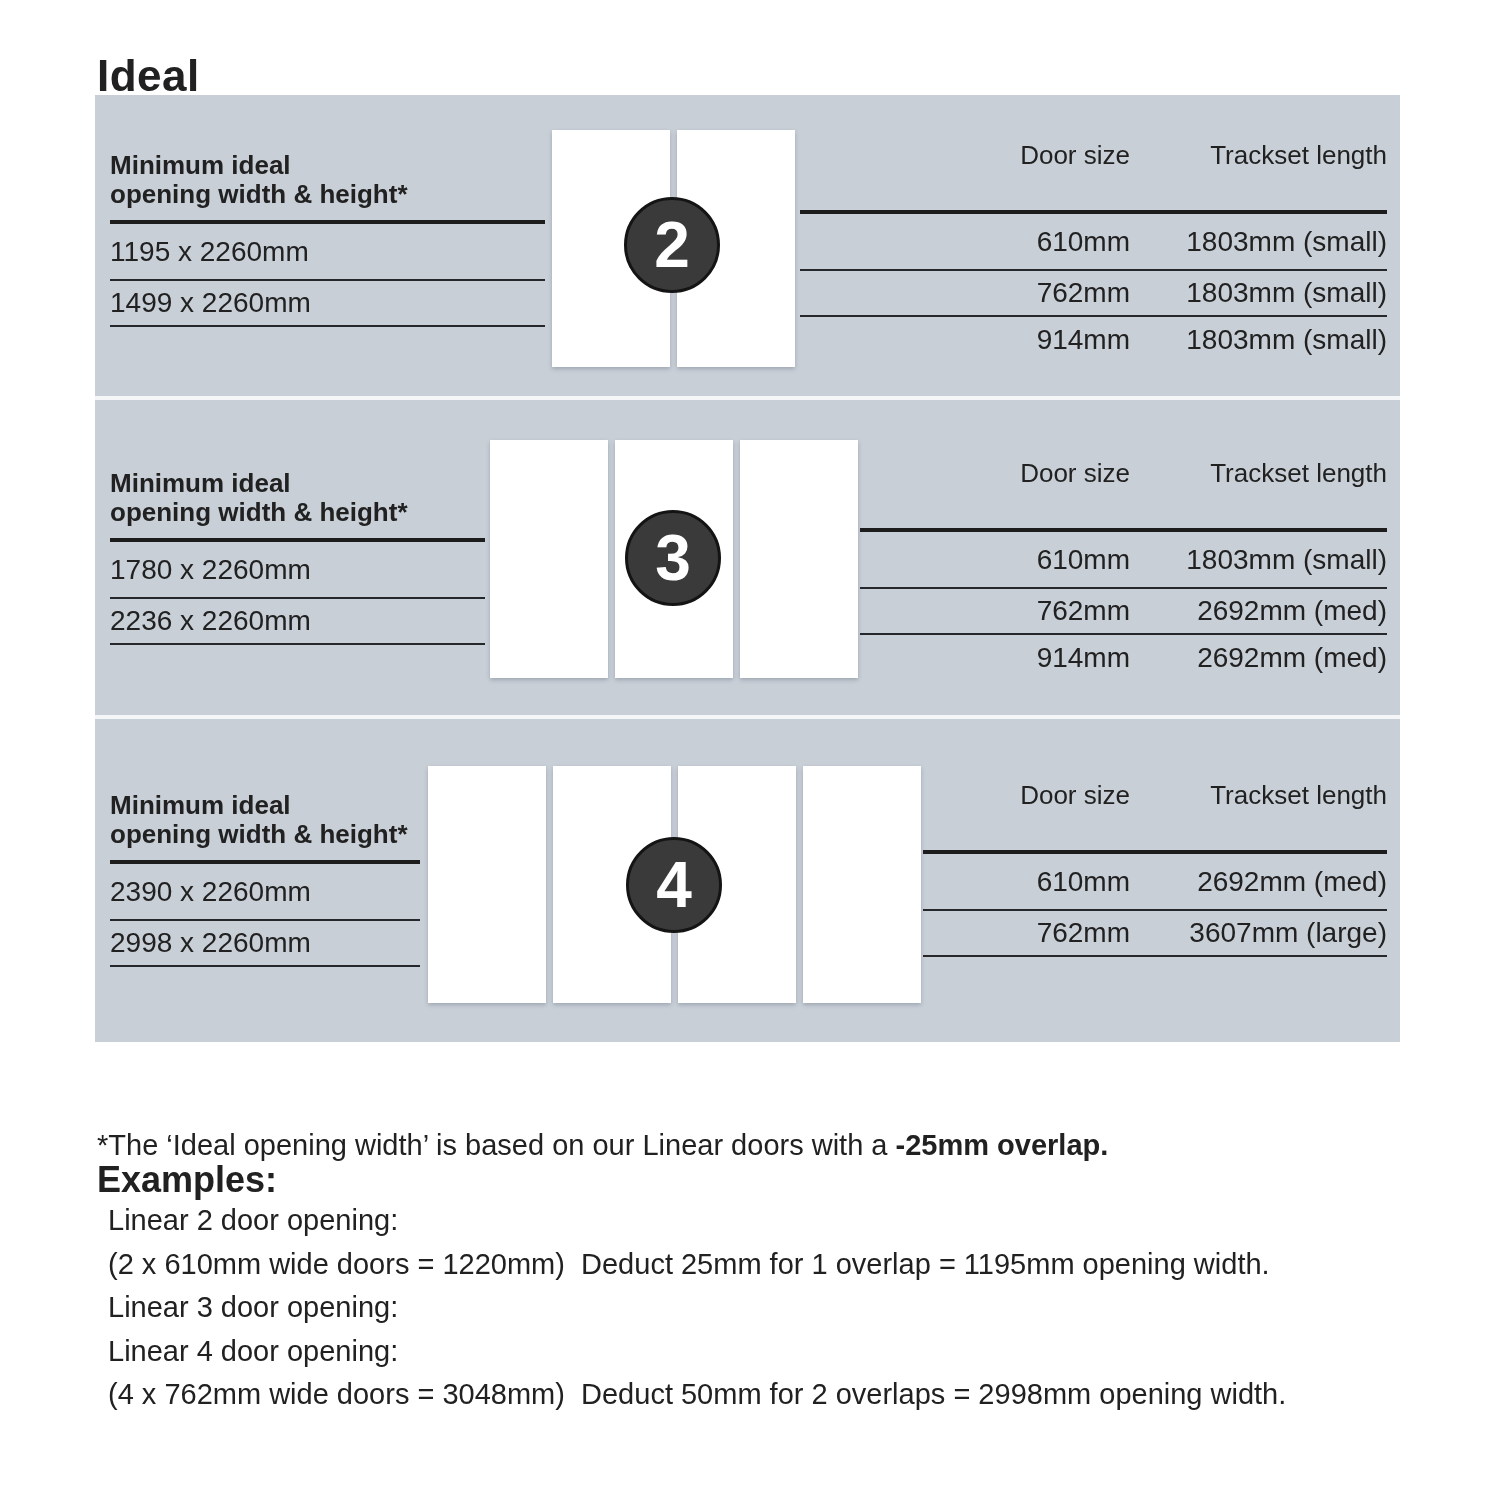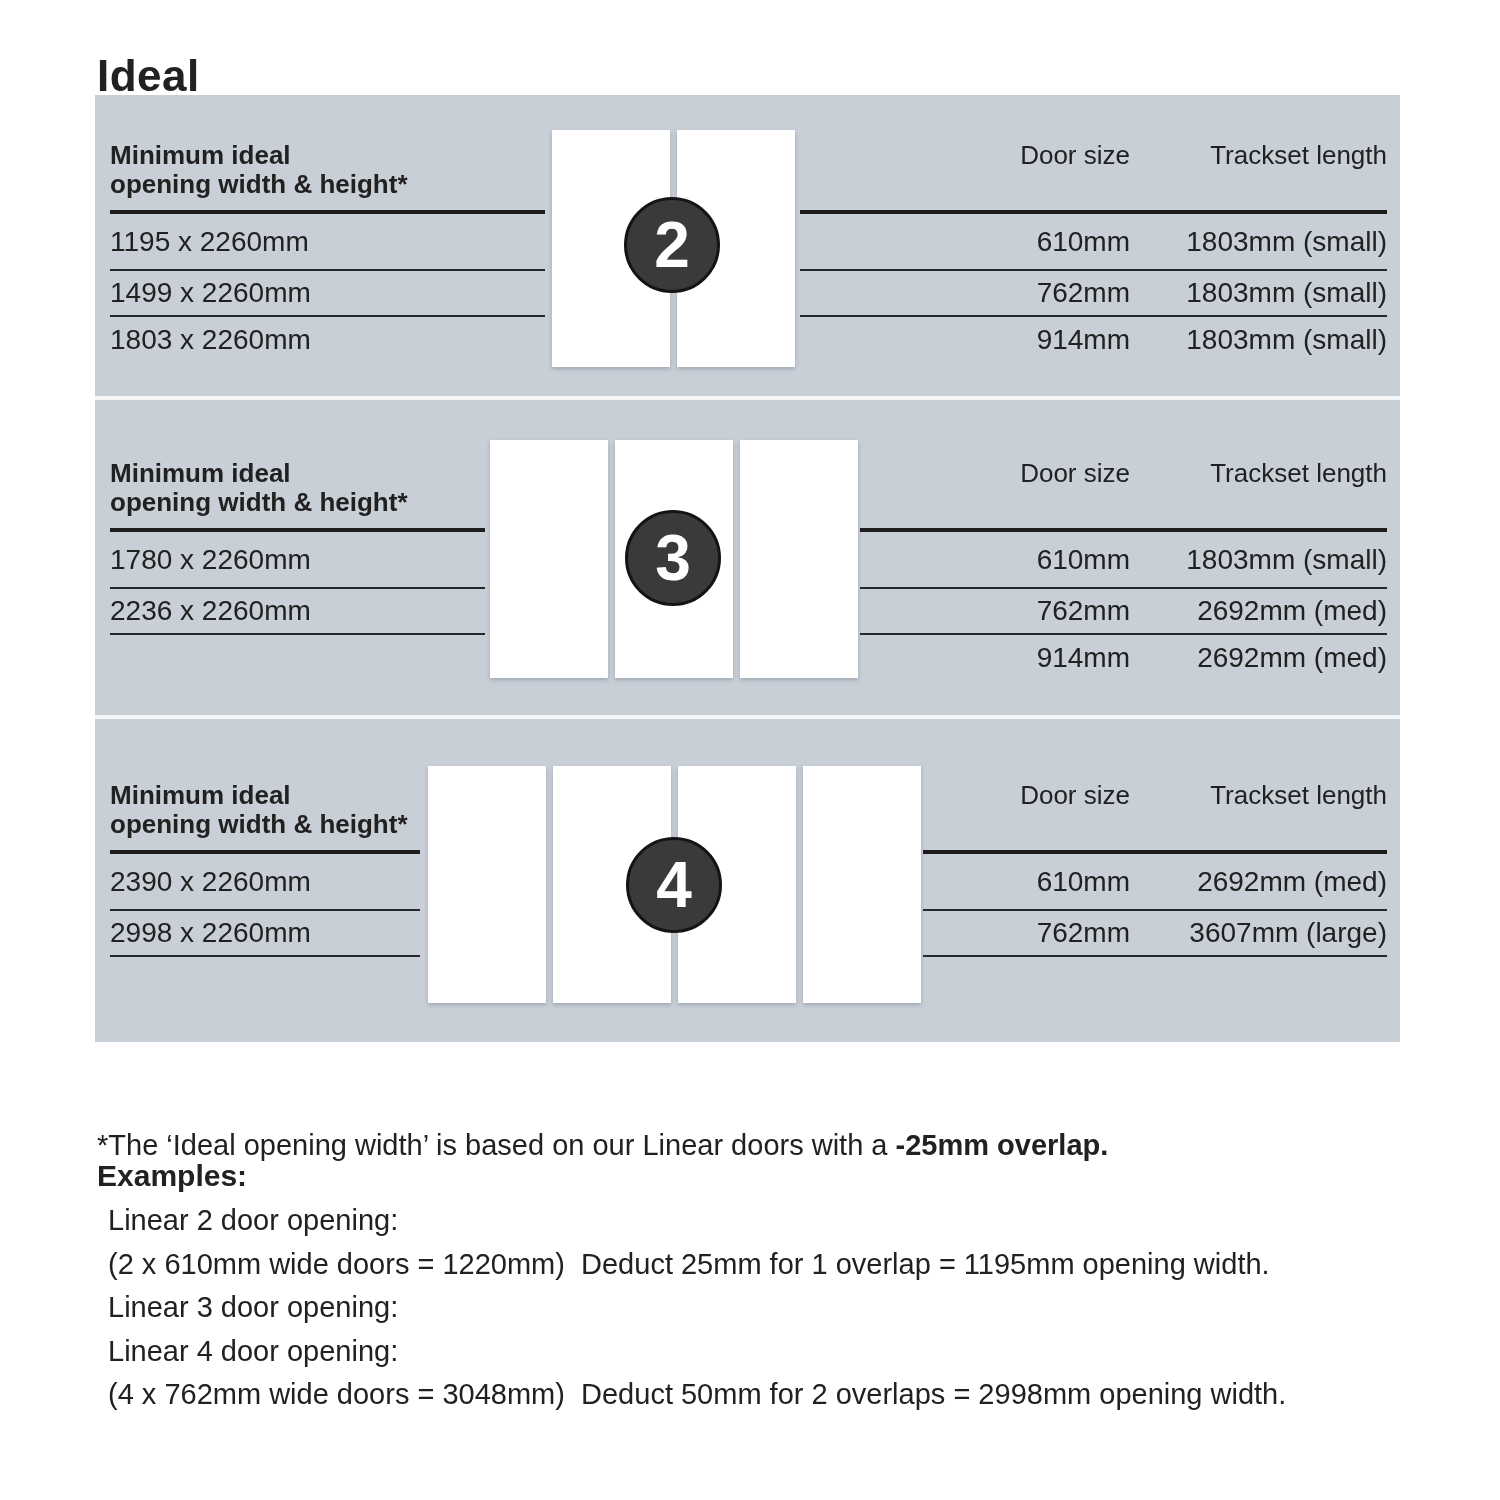--- a/index.html
+++ b/index.html
@@ -29,21 +29,21 @@
   .tbl{position:absolute;top:0;box-sizing:border-box;}
   .tbl-left{left:15px;}
   .s0 .tbl-left{width:435px;padding-top:46px;}
   .s1 .tbl-left{width:375px;padding-top:59px;}
   .s2 .tbl-left{width:310px;padding-top:62px;}
   .tbl-right{right:13px;}
   .s0 .tbl-right{width:587px;padding-top:46px;}
   .s1 .tbl-right{width:527px;padding-top:59px;}
   .s2 .tbl-right{width:464px;padding-top:62px;}
 
-  .lhdr{font-size:26px;font-weight:700;line-height:29px;height:58px;}
+  .lhdr{font-size:26px;font-weight:700;line-height:29px;height:58px;margin-top:10px;}
   .rhdr{display:flex;height:58px;font-size:26px;font-weight:400;line-height:29px;}
   .rule-thick{border-top:4px solid var(--rule);margin-top:11px;}
   .row{height:46px;display:flex;align-items:center;border-bottom:2px solid var(--row-line);font-size:28px;box-sizing:border-box;}
   .row.first{height:57px;padding-top:1px;}
   .row.no-line{border-bottom:none;}
   .c-door{text-align:right;}
   .s0 .c-door{width:330px;}
   .s1 .c-door{width:270px;}
   .s2 .c-door{width:207px;}
   .c-track{width:257px;text-align:right;}
@@ -59,21 +59,21 @@
     background:var(--badge-bg);border:3px solid var(--badge-border);color:var(--badge-text);
     display:flex;align-items:center;justify-content:center;
     font-size:64px;font-weight:700;z-index:2;
   }
   .s0 .badge{left:529px;top:102px;}
   .s1 .badge{left:530px;top:110px;}
   .s2 .badge{left:531px;top:118px;}
 
   .footnote{position:absolute;left:97px;top:1100px;font-size:29px;}
   .footnote strong{font-weight:700;}
-  .examples-heading{position:absolute;left:97px;top:1159px;font-size:30px;font-weight:700;}
+  .examples-heading{position:absolute;left:97px;top:1159px;font-size:36px;font-weight:700;}
   .example-lines{position:absolute;left:108px;top:1199px;font-size:29px;line-height:43.5px;}
   .example-line{white-space:pre-wrap;}
 </style>
 </head>
 <body>
 
 <h1 class="page-title">Ideal</h1>
 
 <div class="panel" id="spec-panel">
     <section class="section s0">
@@ -81,23 +81,20 @@
         <div class="lhdr">
           <div>Minimum ideal</div>
           <div>opening width &amp; height*</div>
         </div>
         <div class="rule-thick"></div>
         <div class="row first">
           <span>1195 x 2260mm</span>
         </div>
         <div class="row">
           <span>1499 x 2260mm</span>
-        </div>
-        <div class="row no-line">
-          <span>1803 x 2260mm</span>
         </div>
       </div>
       <div class="doors">
         <div class="door-panel"></div>
         <div class="door-panel"></div>
       </div>
       <div class="badge">
         <span>2</span>
       </div>
       <div class="tbl tbl-right">

